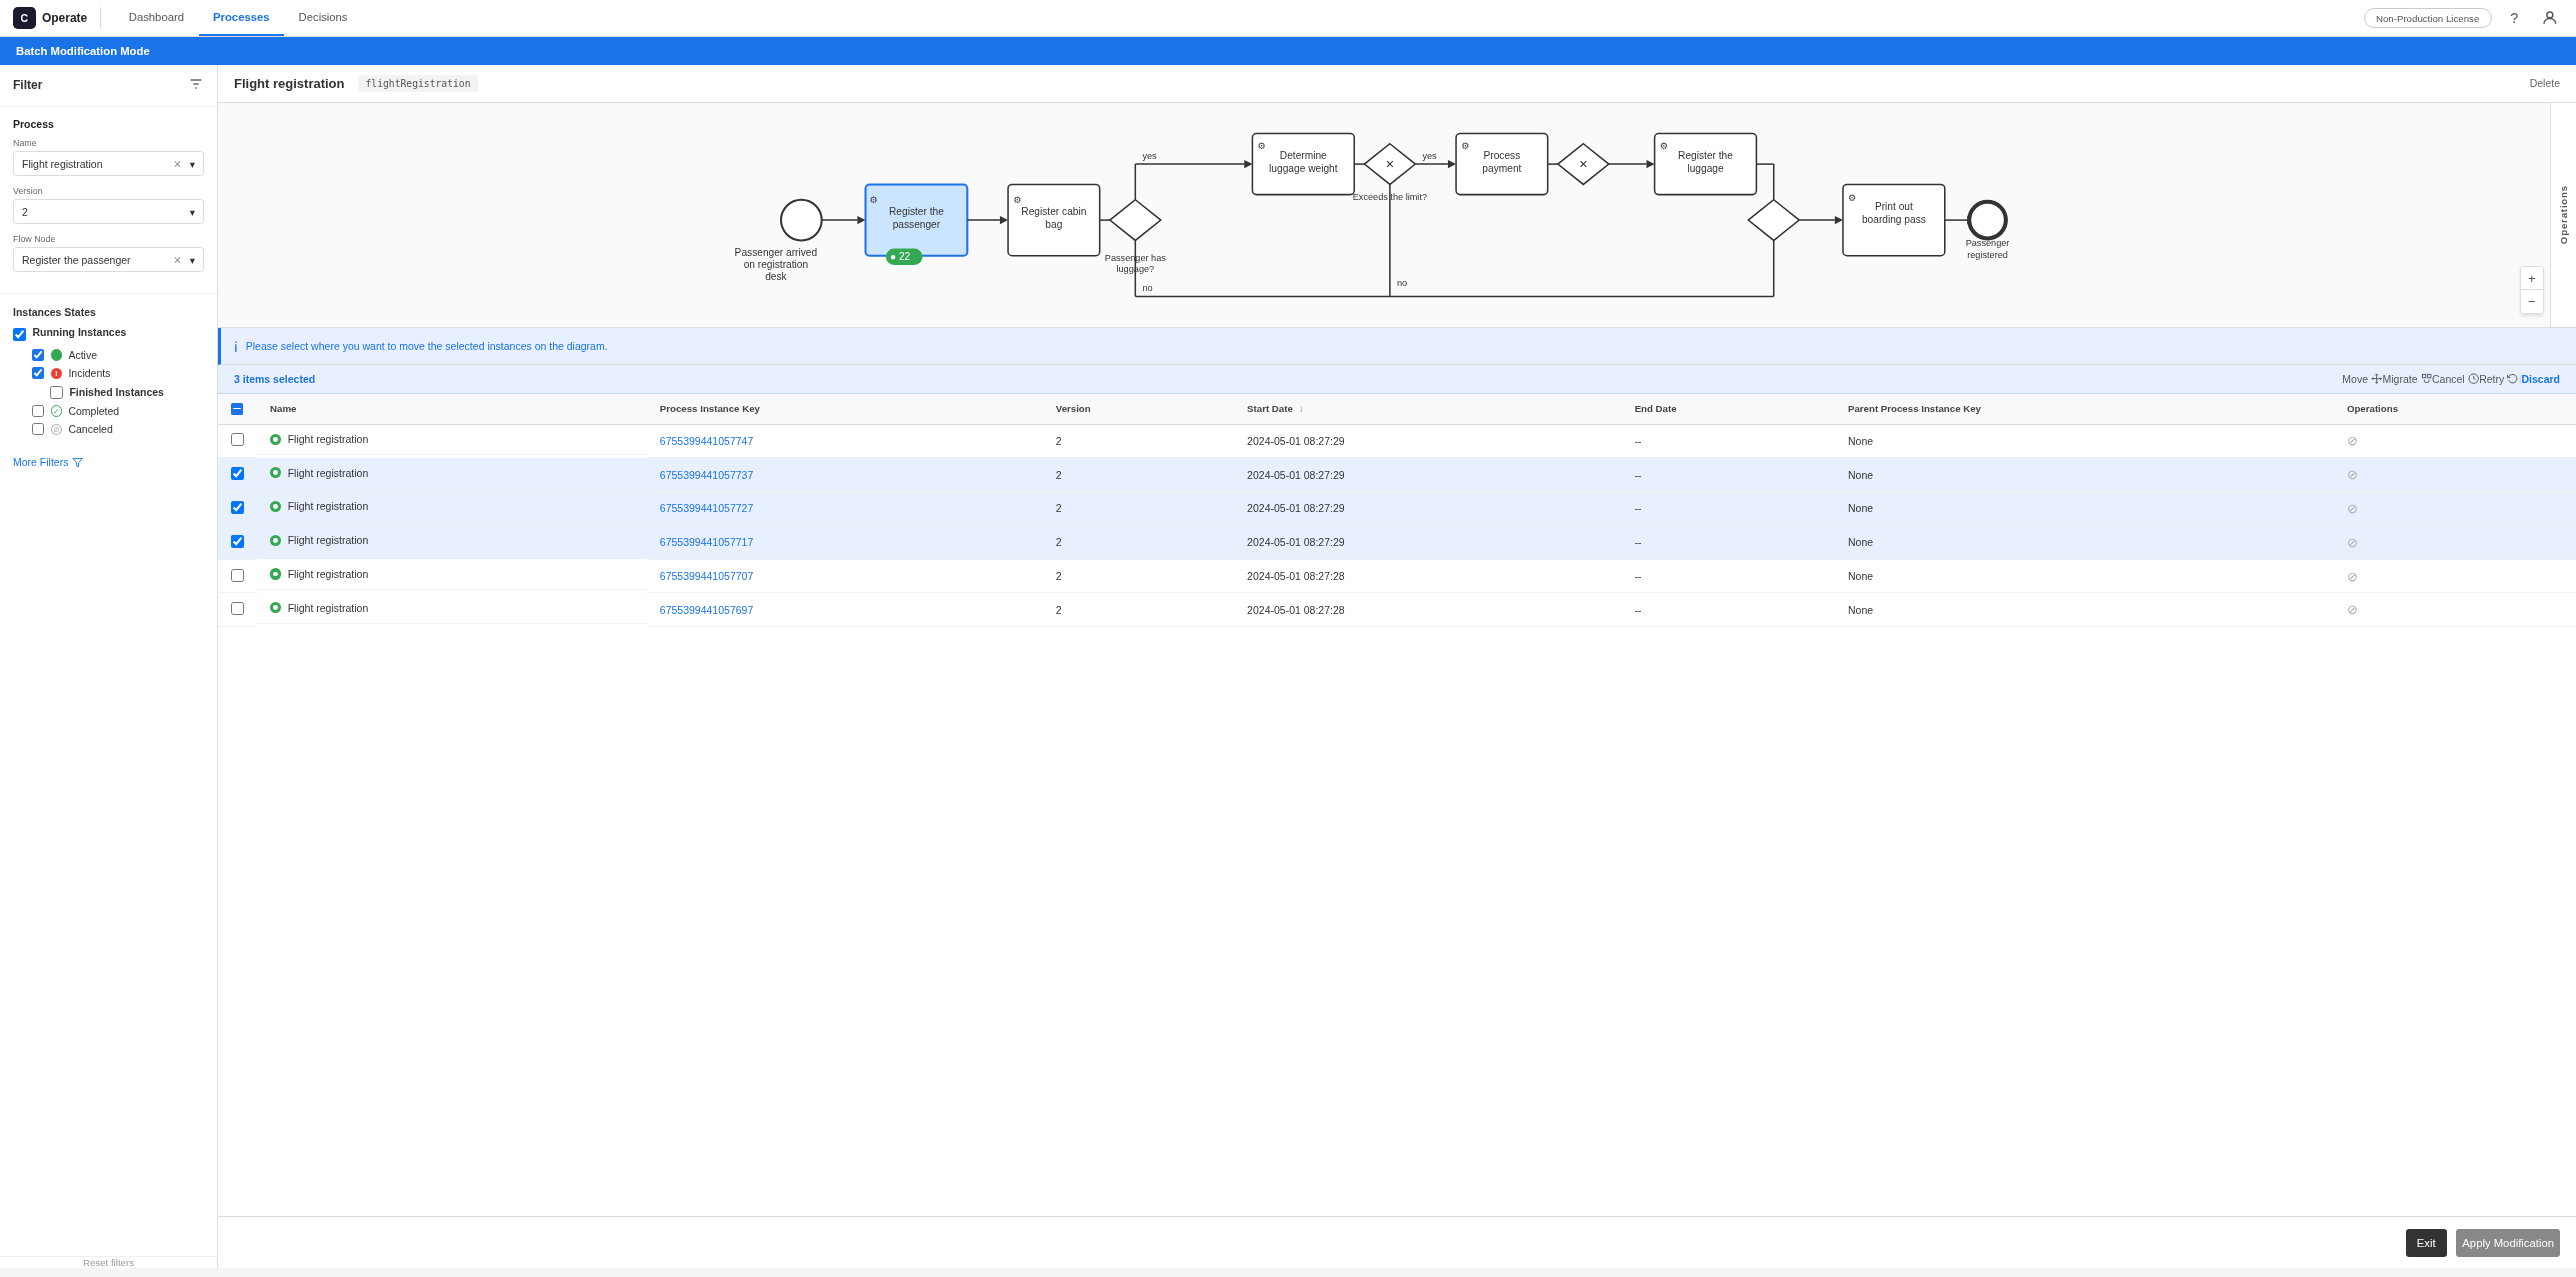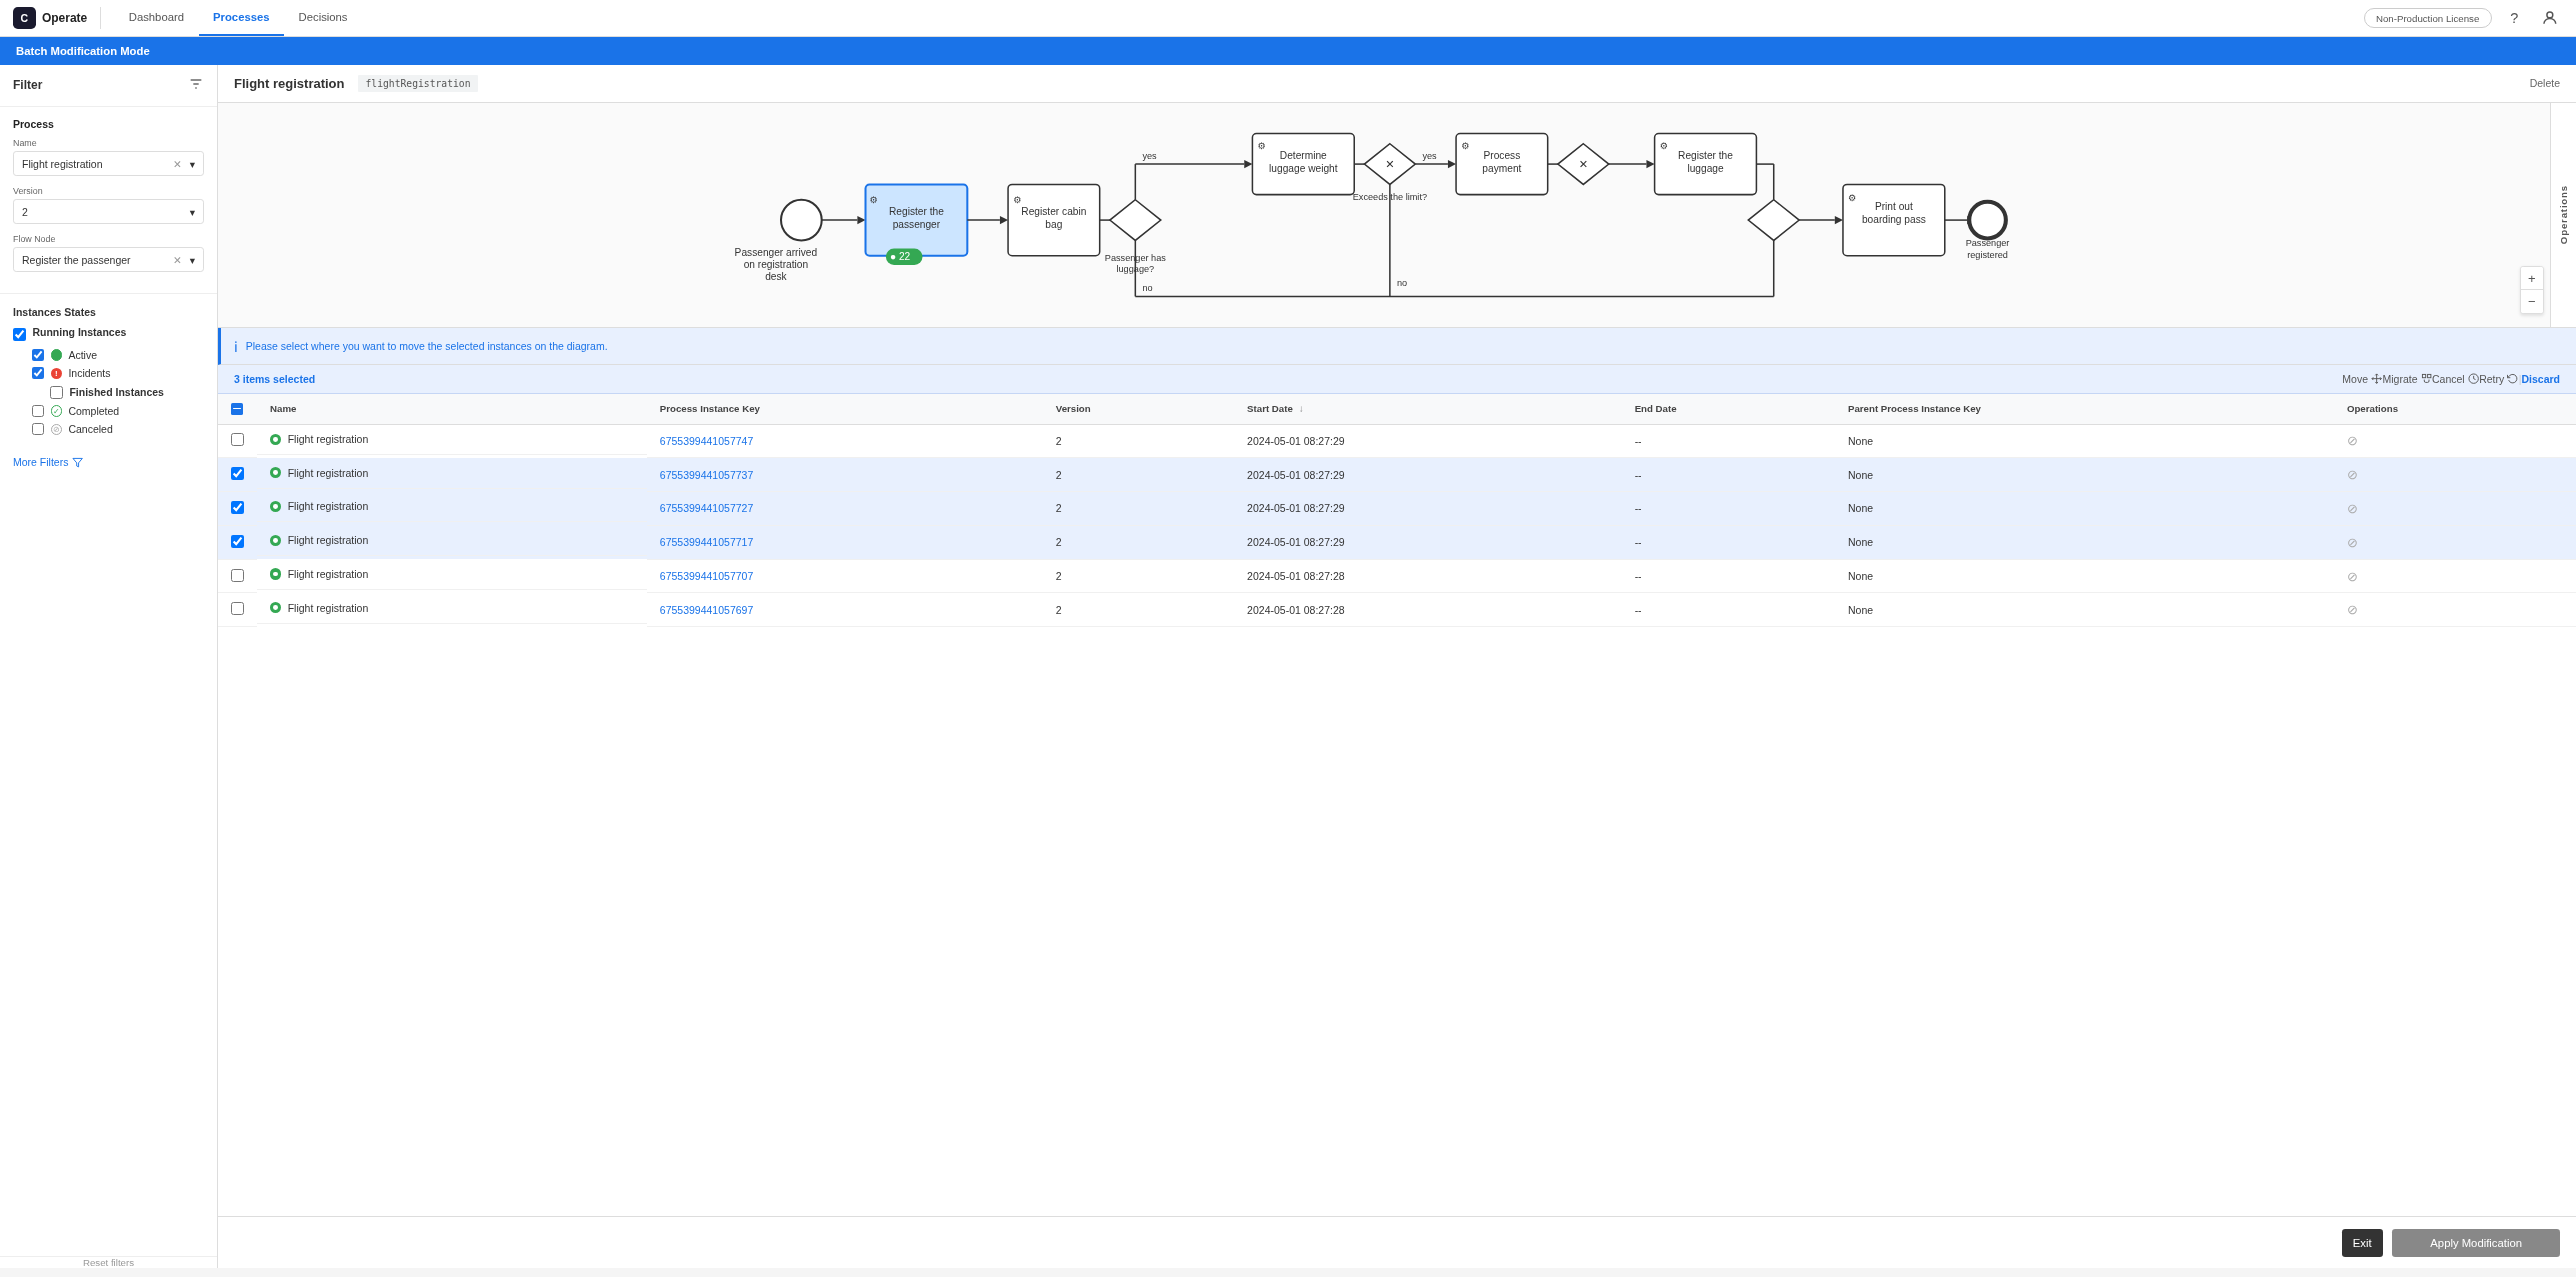--- a/index.html
+++ b/index.html
@@ -85,21 +85,21 @@
     .link-cell { color: #1a73e8; text-decoration: none; cursor: pointer; }
     .sort-icon { margin-left: 3.2px; color: #888; }
     .cancel-op-icon { color: #aaa; font-size: 13px; }
     .green-dot { width: 11.3px; height: 11.3px; border-radius: 50%; background: #34a853; display: inline-flex; align-items: center; justify-content: center; }
     .green-dot-inner { width: 4.8px; height: 4.8px; border-radius: 50%; background: #fff; }
     .cb-col { width: 32px; }
 
     
     .bottom-actions { display: flex; justify-content: flex-end; align-items: center; padding: 11.3px 16px; gap: 9.7px; border-top: 0.8px solid #ddd; background: #fff; }
     .exit-btn { background: #333; color: #fff; border: none; border-radius: 3.2px; padding: 8px 11px; font-size: 11.3px; cursor: pointer; font-weight: 500; }
-    .apply-btn { background: #888; color: #fff; border: none; border-radius: 3.2px; padding: 8px 38px; font-size: 11.3px; cursor: pointer; font-weight: 500; }
+    .apply-btn { background: #888; color: #fff; border: none; border-radius: 3.2px; padding: 8px 6px; font-size: 11.3px; cursor: pointer; font-weight: 500; }
 
     
     .right-toggle { position: absolute; right: 0; top: 0; width: 26px; background: #fff; border-left: 0.8px solid #ddd; height: 100%; display: flex; align-items: center; justify-content: center; cursor: pointer; }
     .operations-label { writing-mode: vertical-rl; text-orientation: mixed; font-size: 9.7px; color: #555; transform: rotate(180deg); letter-spacing: 0.8px; font-weight: 600; }
 
     
     .zoom-controls { position: absolute; bottom: 13px; right: 32px; display: flex; flex-direction: column; background: #fff; border: 0.8px solid #ddd; border-radius: 3.2px; overflow: hidden; box-shadow: 0 1.6px 3.2px rgba(0,0,0,0.1); }
     .zoom-btn { width: 22.5px; height: 22.5px; display: flex; align-items: center; justify-content: center; cursor: pointer; font-size: 13px; color: #555; border: none; background: #fff; }
     .zoom-divider { height: 0.8px; background: #ddd; }
 

